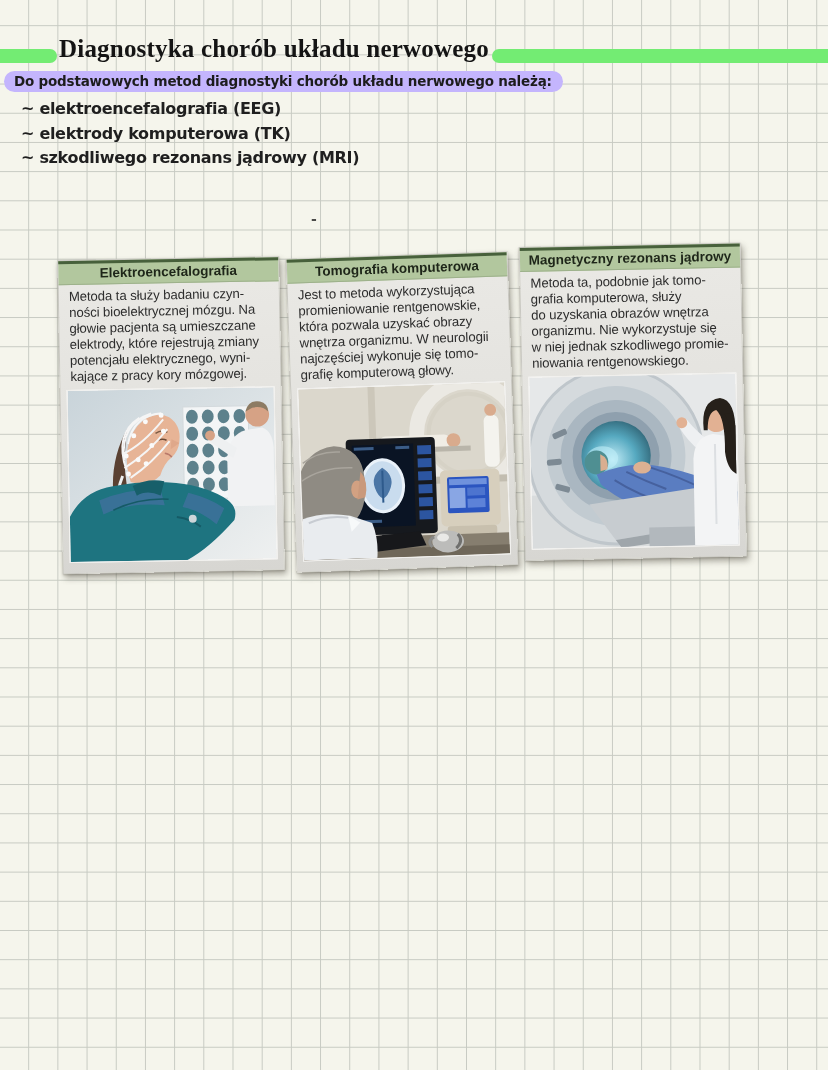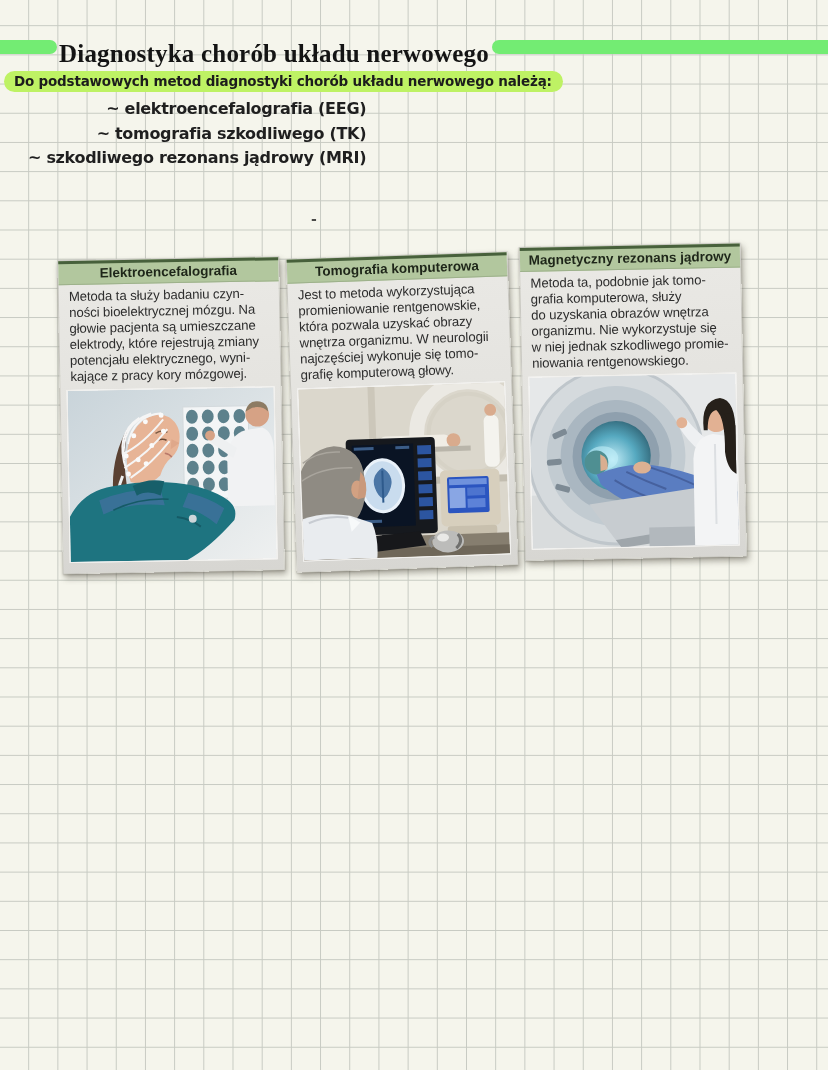--- a/index.html
+++ b/index.html
@@ -7,38 +7,38 @@
     width:828px;height:1070px;position:relative;overflow:hidden;
     background-color:#f5f5ec;
     background-image:
       linear-gradient(to right, #c7cac2 1px, transparent 1px),
       linear-gradient(to bottom, #c7cac2 1px, transparent 1px);
     background-size:29.2px 29.2px;
     background-position:-1px -4px;
     font-family:"DejaVu Sans", sans-serif;
   }
   
-  .title-row{position:absolute;left:0;top:40px;right:0;height:36px;display:flex;align-items:flex-start;}
+  .title-row{position:absolute;left:0;top:27px;right:0;height:36px;display:flex;align-items:flex-end;}
   .hl-bar{height:14px;background:#73ec73;flex:0 0 auto;}
   .hl-bar.left{width:57px;border-radius:0 9px 9px 0;}
   .hl-bar.right{flex:1 1 auto;border-radius:9px 0 0 9px;margin-right:-2px;}
   h1.page-title{
     margin:0;padding:0 3px 0 2px;white-space:nowrap;
     font-family:"Liberation Serif", serif;font-weight:bold;font-size:25px;color:#141414;
     letter-spacing:.2px;
   }
   
   .intro{
     position:absolute;left:4px;top:71px;
-    background:#bef264;border-radius:11px;
+    background:#c4b5fd;border-radius:11px;
     padding:2px 11px 3px 10px;
     font-weight:bold;font-size:13.5px;color:#1c1c1c;letter-spacing:-.2px;
     white-space:nowrap;
   }
-  .bullets{position:absolute;left:28px;top:98px;text-align:right;}
+  .bullets{position:absolute;left:21px;top:98px;}
   .bullet{font-weight:bold;font-size:16px;color:#1f1f1f;letter-spacing:-.3px;height:24.5px;line-height:22px;white-space:nowrap;}
   .stray{position:absolute;left:311px;top:211px;font-weight:bold;font-size:14px;color:#4a4a48;}
   
   .scan{
     position:absolute;left:60px;top:253px;width:678px;
     display:flex;gap:9px;align-items:flex-start;
     transform:rotate(-1.3deg);
   }
   .card{
     width:220px;flex:0 0 auto;background:linear-gradient(180deg,#eae9e5 0%,#e3e2de 55%,#d7d6d2 100%);
@@ -70,21 +70,21 @@
 <div class="title-row">
   <span class="hl-bar left"></span>
   <h1 class="page-title">Diagnostyka chorób układu nerwowego</h1>
   <span class="hl-bar right"></span>
 </div>
 
 <div class="intro">Do podstawowych metod diagnostyki chorób układu nerwowego należą:</div>
 
 <div class="bullets">
   <div class="bullet">~ elektroencefalografia (EEG)</div>
-  <div class="bullet">~ tomografia szkodliwego (TK)</div>
+  <div class="bullet">~ elektrody komputerowa (TK)</div>
   <div class="bullet">~ szkodliwego rezonans jądrowy (MRI)</div>
 </div>
 
 <div class="stray">-</div>
 
 <div class="scan">
 
   <div class="card c1">
     <div class="card-header">Elektroencefalografia</div>
     <div class="card-body">Metoda ta służy badaniu czyn-

